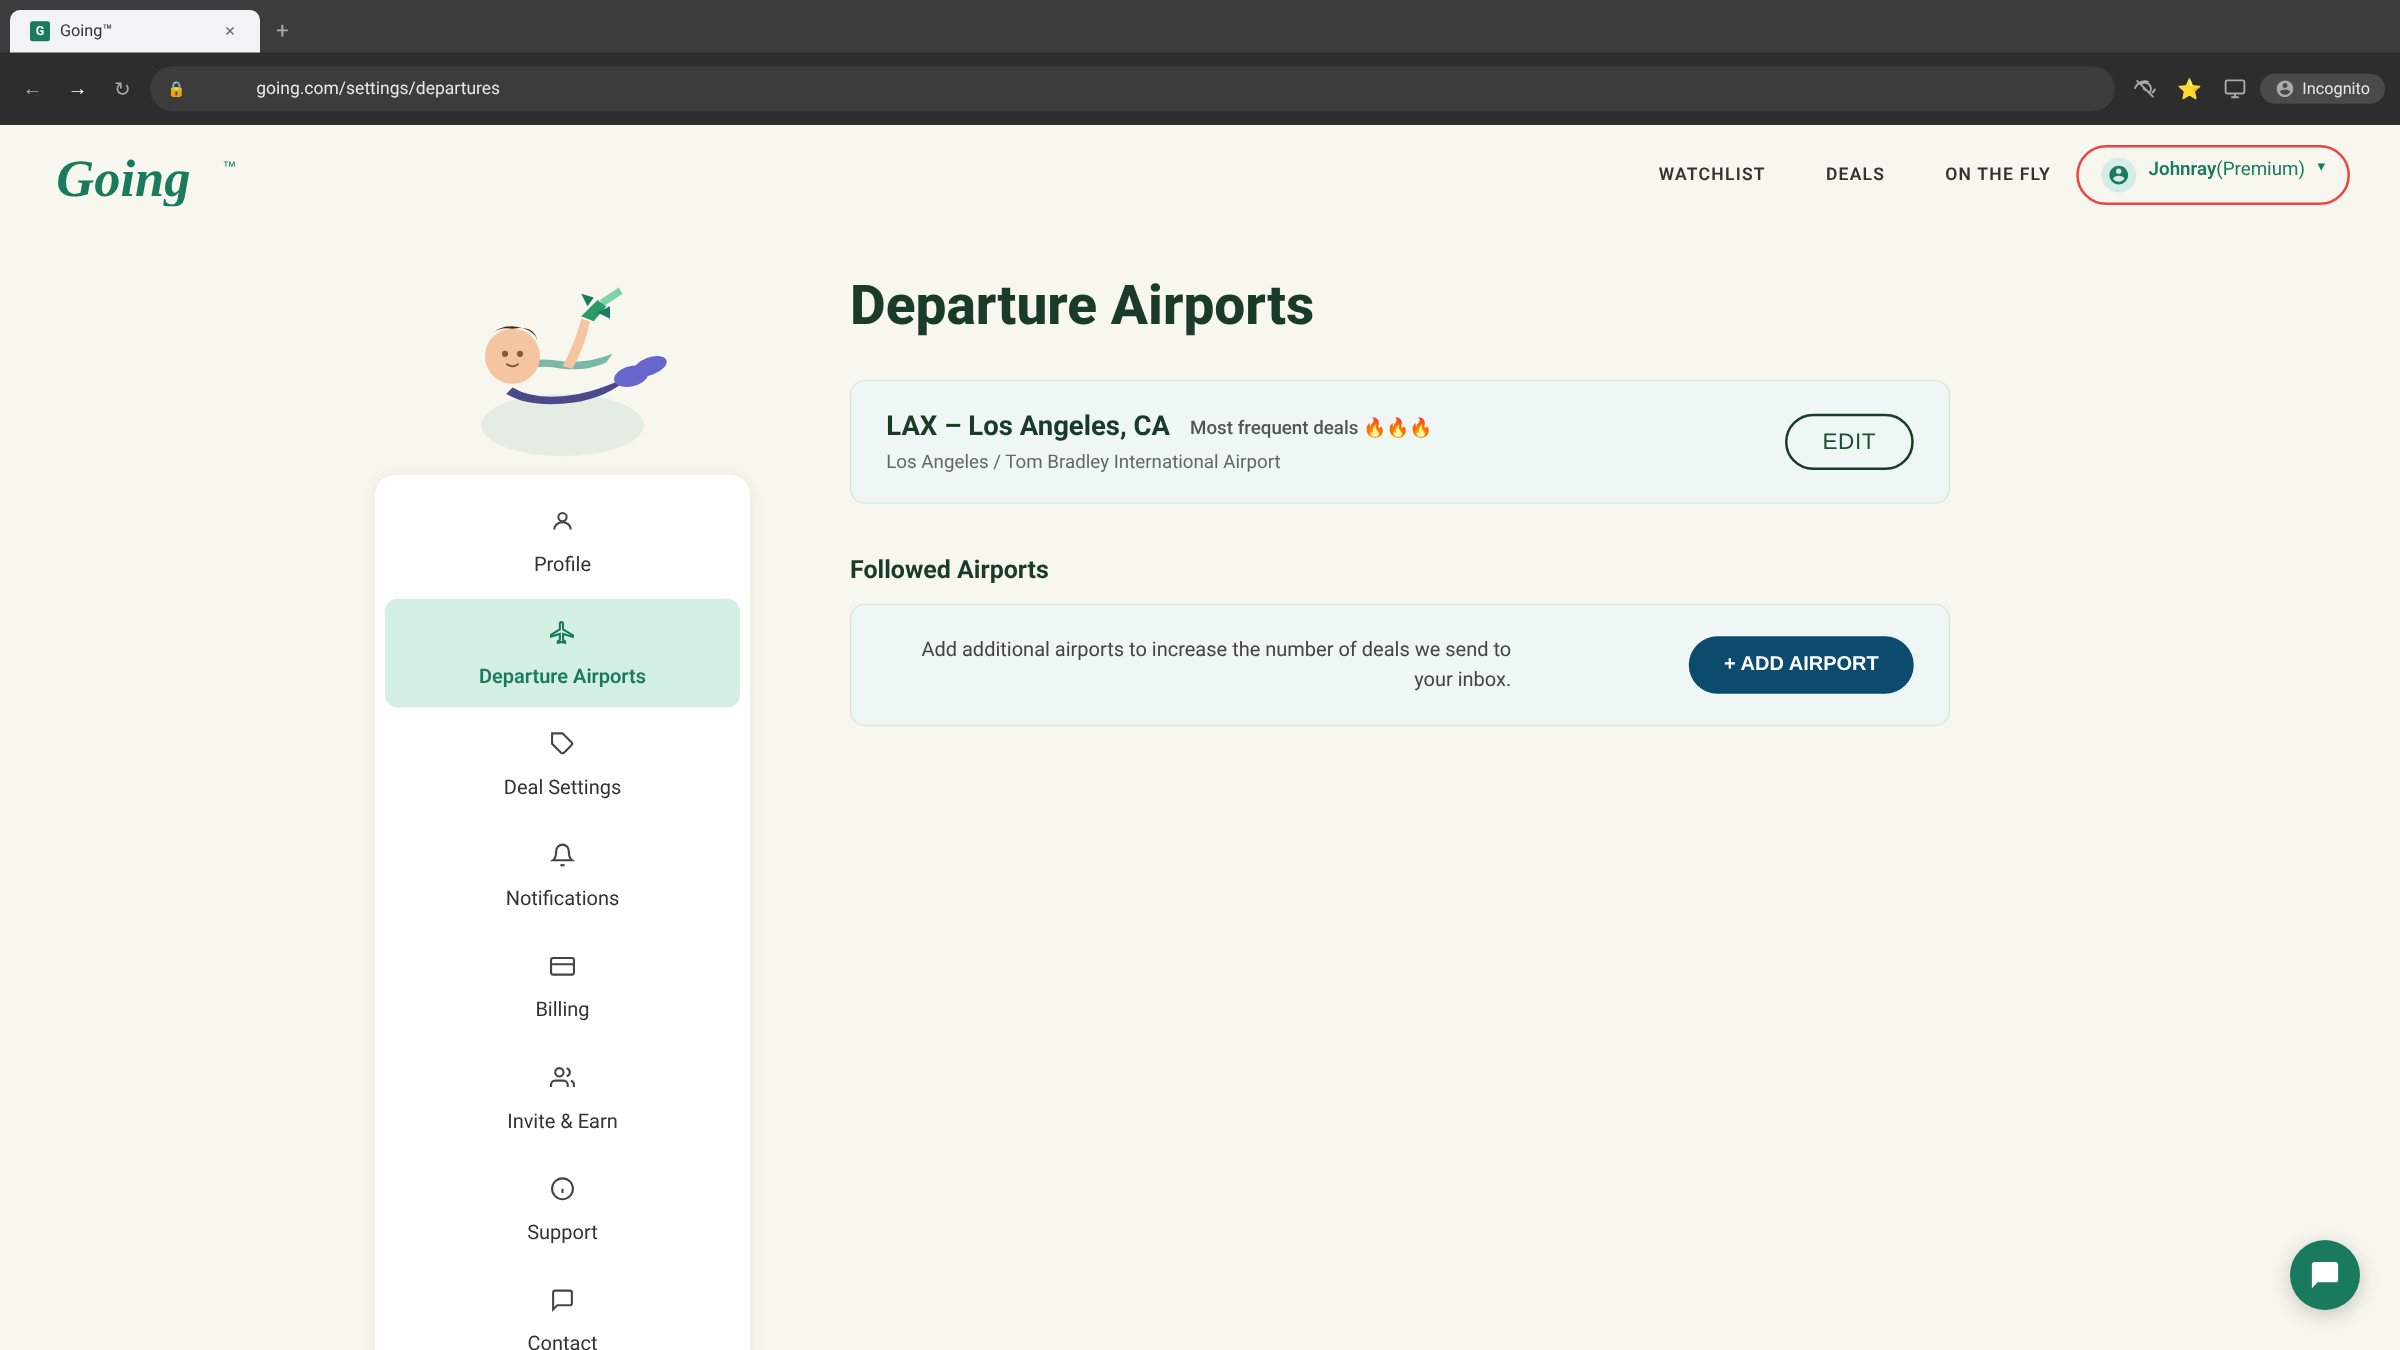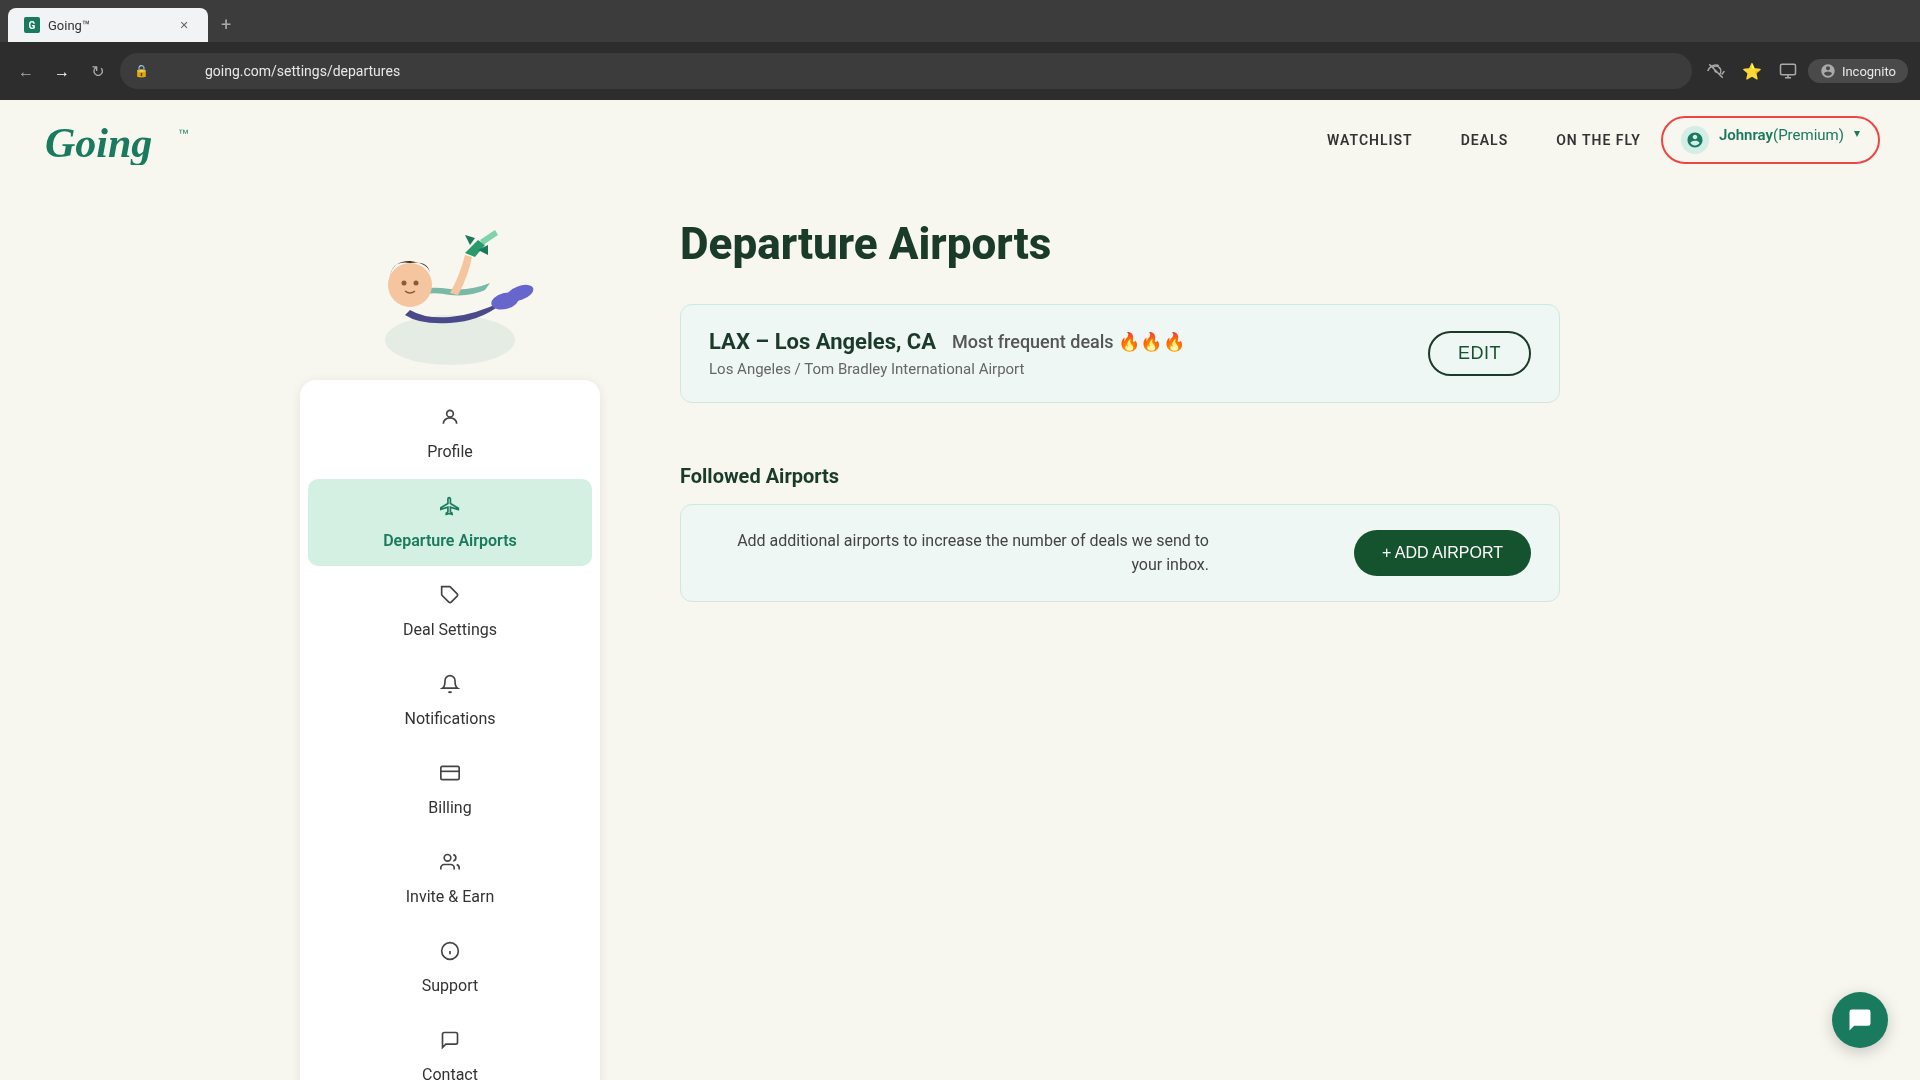--- a/index.html
+++ b/index.html
@@ -325,41 +325,41 @@
     }
 
     
     .airport-card {
       background: #eef7f3;
       border-radius: 12px;
       padding: 24px 28px;
       display: flex;
       align-items: center;
       justify-content: space-between;
-      margin-bottom: 61px;
+      margin-bottom: 40px;
       border: 1px solid #d0e8dd;
     }
 
     .airport-card-left {}
 
     .airport-code-line {
       display: flex;
       align-items: center;
       gap: 16px;
       margin-bottom: 6px;
     }
 
     .airport-code {
       font-size: 22px;
       font-weight: 700;
       color: #1a3a2a;
     }
 
     .frequent-badge {
-      font-size: 18px;
+      font-size: 15px;
       color: #555;
       font-weight: 500;
     }
 
     .airport-full-name {
       font-size: 15px;
       color: #666;
     }
 
     .edit-btn {
@@ -387,27 +387,27 @@
 
     .followed-text {
       font-size: 16px;
       color: #444;
       max-width: 500px;
       line-height: 1.5;
       text-align: right;
     }
 
     .add-airport-btn {
-      background: #14532d;
+      background: #0c4a6e;
       color: white;
       border: none;
       border-radius: 28px;
       padding: 14px 28px;
       font-size: 16px;
-      font-weight: 400;
+      font-weight: 700;
       cursor: pointer;
       display: flex;
       align-items: center;
       gap: 8px;
       white-space: nowrap;
     }
 
     
     .chat-btn {
       position: fixed;

